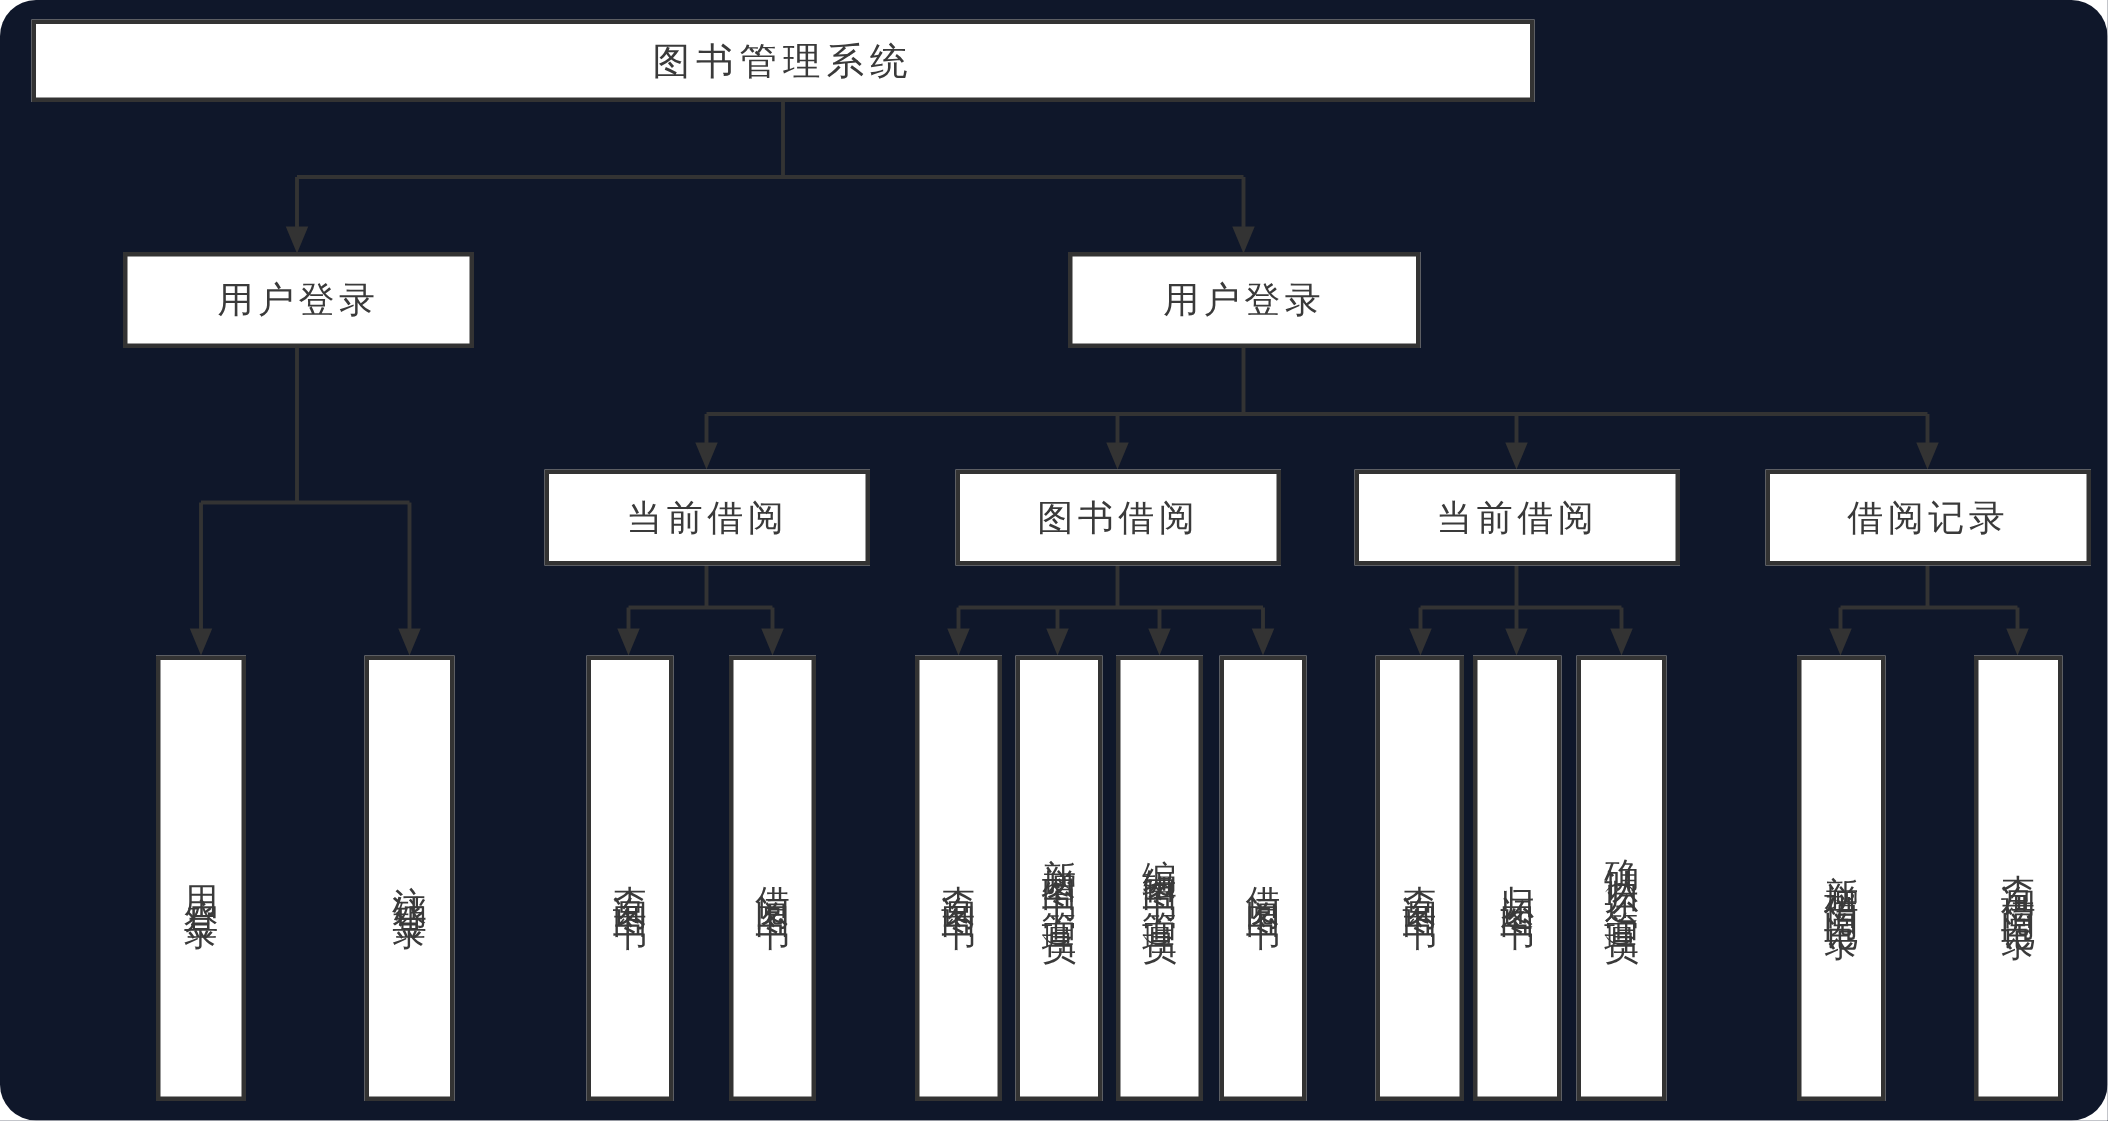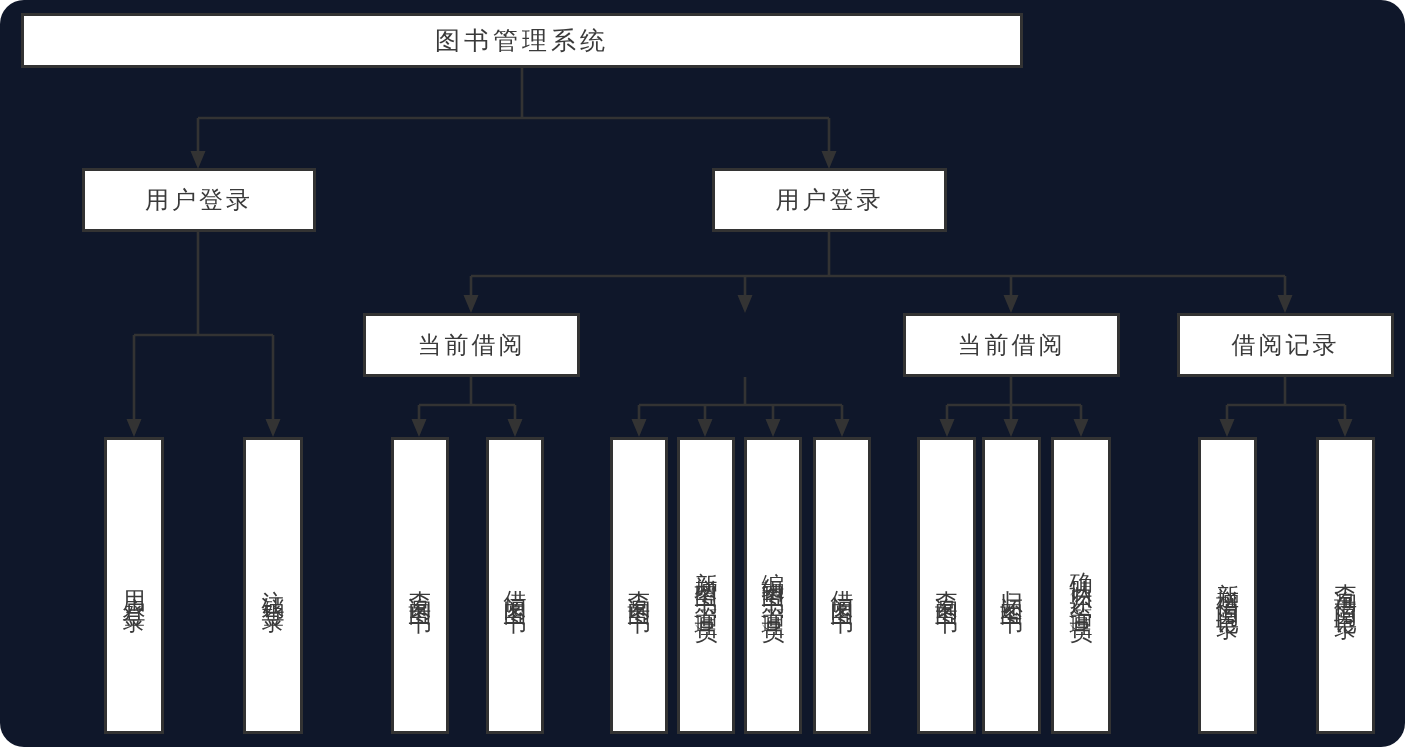--- a/index.html
+++ b/index.html
@@ -121,20 +121,23 @@
   <div class="hbox" style="left:82px; top:168px; width:234px; height:64px;">
     <span class="lbl">用户登录</span>
   </div>
   <div class="hbox" style="left:712px; top:168px; width:235px; height:64px;">
     <span class="lbl">用户登录</span>
   </div>
 
   <div class="hbox" style="left:363px; top:313px; width:217px; height:64px;">
     <span class="lbl">当前借阅</span>
   </div>
+  <div class="hbox" style="left:637px; top:313px; width:217px; height:64px;">
+    <span class="lbl">图书借阅</span>
+  </div>
   <div class="hbox" style="left:903px; top:313px; width:217px; height:64px;">
     <span class="lbl">当前借阅</span>
   </div>
   <div class="hbox" style="left:1177px; top:313px; width:217px; height:64px;">
     <span class="lbl">借阅记录</span>
   </div>
 
   <div class="vbox" style="left:104px; width:60px;">
     <span class="vlbl">用户登录</span>
   </div>

